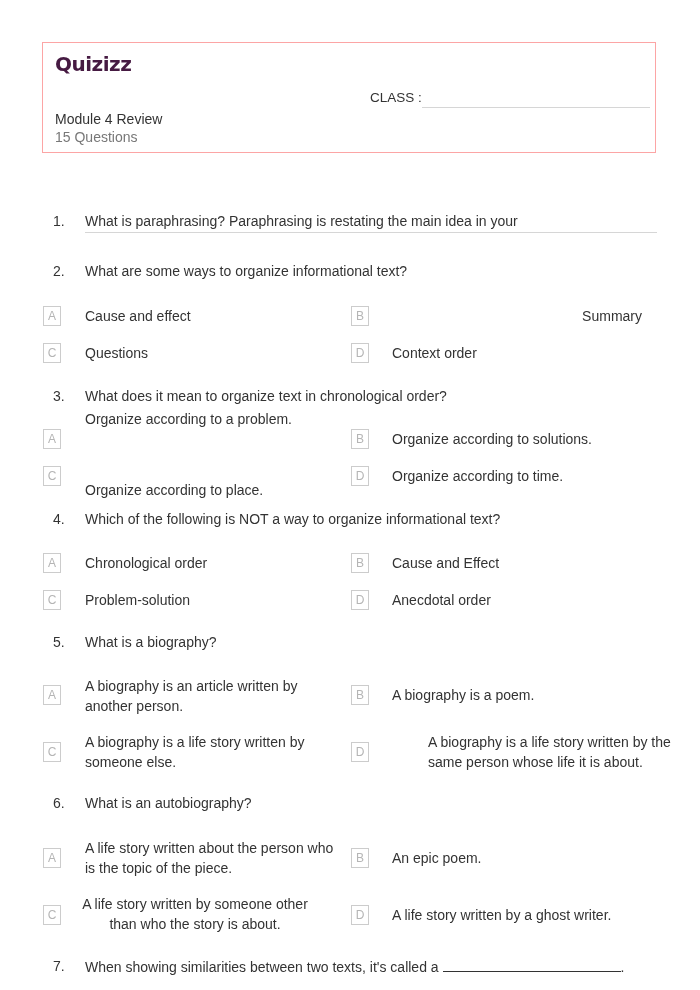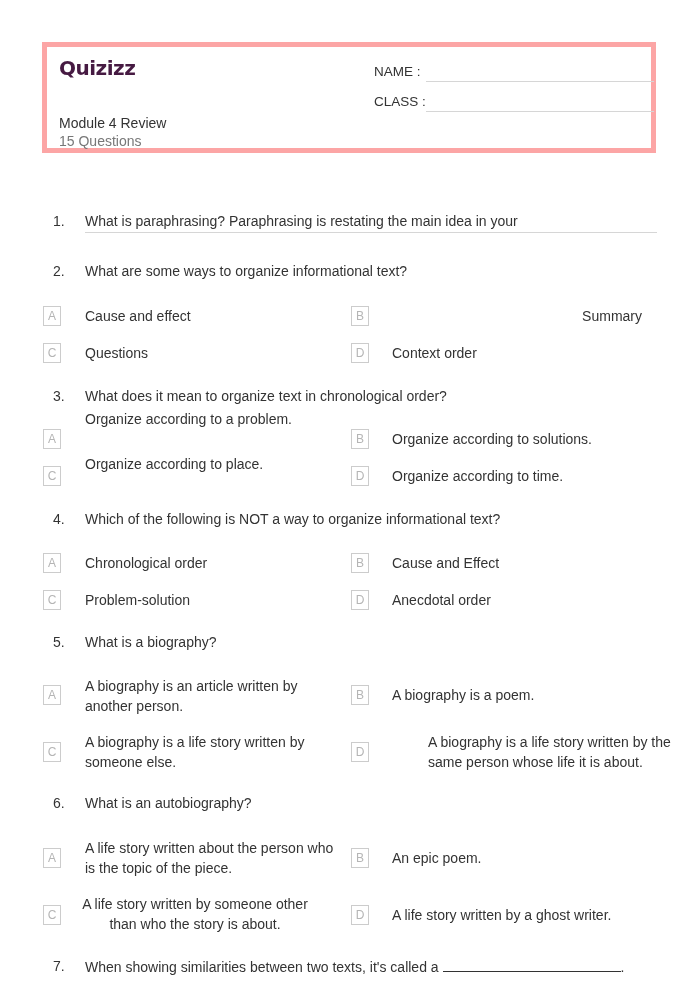--- a/index.html
+++ b/index.html
@@ -14,21 +14,21 @@
       overflow: hidden;
       font-family: "Liberation Sans", "DejaVu Sans", sans-serif;
       color: #333333;
     }
     .header-box {
       position: absolute;
       left: 42px;
       top: 42px;
       width: 614px;
       height: 111px;
-      border: 5px solid #fca5a5;
+      border: 1px solid #fca5a5;
       box-sizing: border-box;
     }
     .logo {
       position: absolute;
       left: 12px;
       top: 9px;
       font-family: "DejaVu Sans", sans-serif;
       font-weight: bold;
       font-size: 20px;
       color: #461a42;
@@ -119,24 +119,20 @@
     }
   </style>
 </head>
 <body>
 
 <div class="header-box">
   <div class="logo">Quizizz</div>
   <div class="module-title">Module 4 Review</div>
   <div class="question-count">15 Questions</div>
 
-  <div class="field-row" style="top:17px;">
-    <span class="field-label">NAME :</span>
-    <span class="field-line"></span>
-  </div>
   <div class="field-row" style="top:47px;">
     <span class="field-label">CLASS :</span>
     <span class="field-line"></span>
   </div>
 </div>
 
 <div class="question" style="top:213px;">
   <span class="q-num">1.</span>
   <span class="q-text">What is paraphrasing? Paraphrasing is restating the main idea in your</span>
   <span class="q-underline" style="top:19px;"></span>
@@ -157,21 +153,21 @@
 
 <div class="question" style="top:388px;">
   <span class="q-num">3.</span>
   <span class="q-text">What does it mean to organize text in chronological order?</span>
 </div>
 <div class="opt-box" style="left:43px;top:429px;">A</div>
 <div class="opt-text" style="left:85px;top:409px;">Organize according to a problem.</div>
 <div class="opt-box" style="left:351px;top:429px;">B</div>
 <div class="opt-text" style="left:392px;top:429px;">Organize according to solutions.</div>
 <div class="opt-box" style="left:43px;top:466px;">C</div>
-<div class="opt-text" style="left:85px;top:454px;">Organize according to place.</div>
+<div class="opt-text" style="left:85px;top:480px;">Organize according to place.</div>
 <div class="opt-box" style="left:351px;top:466px;">D</div>
 <div class="opt-text" style="left:392px;top:466px;">Organize according to time.</div>
 
 <div class="question" style="top:511px;">
   <span class="q-num">4.</span>
   <span class="q-text">Which of the following is NOT a way to organize informational text?</span>
 </div>
 <div class="opt-box" style="left:43px;top:553px;">A</div>
 <div class="opt-text" style="left:85px;top:553px;">Chronological order</div>
 <div class="opt-box" style="left:351px;top:553px;">B</div>

